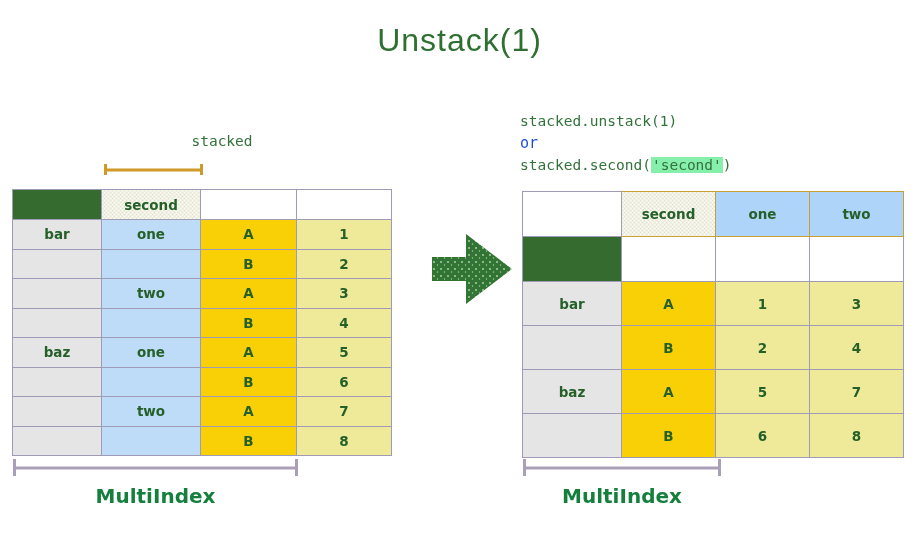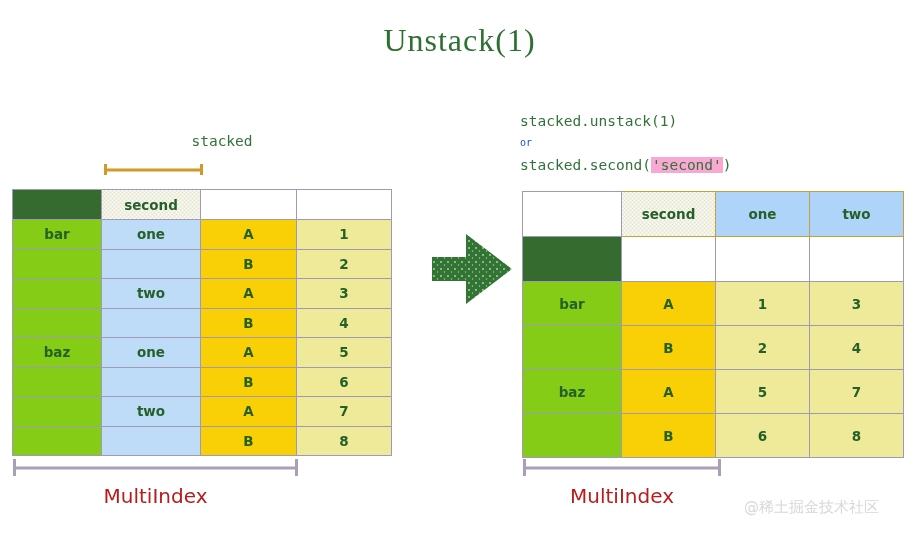--- a/index.html
+++ b/index.html
@@ -10,42 +10,42 @@
     font-family: "DejaVu Sans", sans-serif;
     position: relative;
     overflow: hidden;
   }
   .stage { position:absolute; left:0; top:0; width:919px; height:535px; }
 
   
   #page-title {
     position:absolute; left:0; top:22px; width:919px;
     text-align:center;
-    font-family:Liberation Serif, serif;
+    font-family:Liberation Sans, sans-serif;
     font-size:32px; color:#2e7031; letter-spacing:1px;
   }
 
   
   .caption-mono {
     position:absolute;
     font-family:"DejaVu Sans Mono", monospace;
     font-size:14.5px; color:#33723a;
     white-space:nowrap;
   }
   #stacked-caption { left:0; top:133px; width:404px; text-align:center;margin-left:20px; }
 
   #right-caption {
     position:absolute; left:520px; top:110px; width:385px;
     text-align:left;
     font-family:"DejaVu Sans Mono", monospace;
     font-size:14.5px; color:#33723a; line-height:22px;
   }
-  #right-caption .or { color:#1d4ed8; font-size:10px; }
+  #right-caption .or { color:#1d4ed8; font-size:15px; }
   .hl {
-    background:#f9a8d4;
+    background:#86efac;
     color:#33723a;
     padding:0 1px;
   }
 
   
   .bracket { position:absolute; }
   .bracket .bar { position:absolute; left:0; top:50%; height:3px; width:100%; transform:translateY(-50%); }
   .bracket .tick { position:absolute; top:0; width:3px; height:100%; }
   .bracket .tick.l { left:0; }
   .bracket .tick.r { right:0; }
@@ -54,22 +54,23 @@
   #stacked-bracket .bar, #stacked-bracket .tick { background:#cf9a27; }
 
   .mi-bracket { height:17px; }
   .mi-bracket .bar, .mi-bracket .tick { background:#a99fb8; }
   #mi-bracket-left  { left:13px;  top:459px; width:285px; }
   #mi-bracket-right { left:523px; top:459px; width:198px; }
 
   .mi-label {
     position:absolute;
     font-family:"DejaVu Sans", sans-serif;
-    font-size:20px; color:#b91c1c;
+    font-size:20px; color:#15803d;
     white-space:nowrap;
+    font-weight:bold;
   }
   #mi-label-left  { left:13px;  top:484px; width:285px; text-align:center; }
   #mi-label-right { left:523px; top:484px; width:198px; text-align:center; }
 
   
   .tbl { position:absolute; border-collapse:collapse; table-layout:fixed; }
   .tbl td {
     border:1px solid #9f9ab5;
     padding:0;
     text-align:center;
@@ -82,21 +83,21 @@
   .c-white  { background:#ffffff; }
   .c-green  { background:#356b2f; }
   .c-dotted {
     background-color:#e3e2cb;
     background-image:
       radial-gradient(#ffffff 0.8px, transparent 0.9px),
       radial-gradient(#ffffff 0.8px, transparent 0.9px);
     background-size:4px 4px, 4px 4px;
     background-position:0 0, 2px 2px;
   }
-  .c-blue    { background:#84cc16; }
+  .c-blue    { background:#e5e5e5; }
   .c-ltblue  { background:#bedcf8; }
   .c-gold    { background:#f9cf05; }
   .c-paleyel { background:#eeea9a; }
   .num { font-weight:normal; font-size:14px; color:#3d7f33; }
   .hdr-blue { background:#aed4fa; }
 
   
   #table-stacked { left:12px; top:189px; width:379px; }
   #table-stacked col.c1 { width:89px; }
   #table-stacked col.c2 { width:99px; }
@@ -283,15 +284,14 @@
     </tbody>
   </table>
 
   <div id="mi-bracket-right" class="bracket mi-bracket">
     <div class="bar"></div>
     <div class="tick l"></div>
     <div class="tick r"></div>
   </div>
   <div id="mi-label-right" class="mi-label">MultiIndex</div>
 
-  <div id="watermark">@稀土掘金技术社区</div>
 
 </div>
 
 </body></html>

